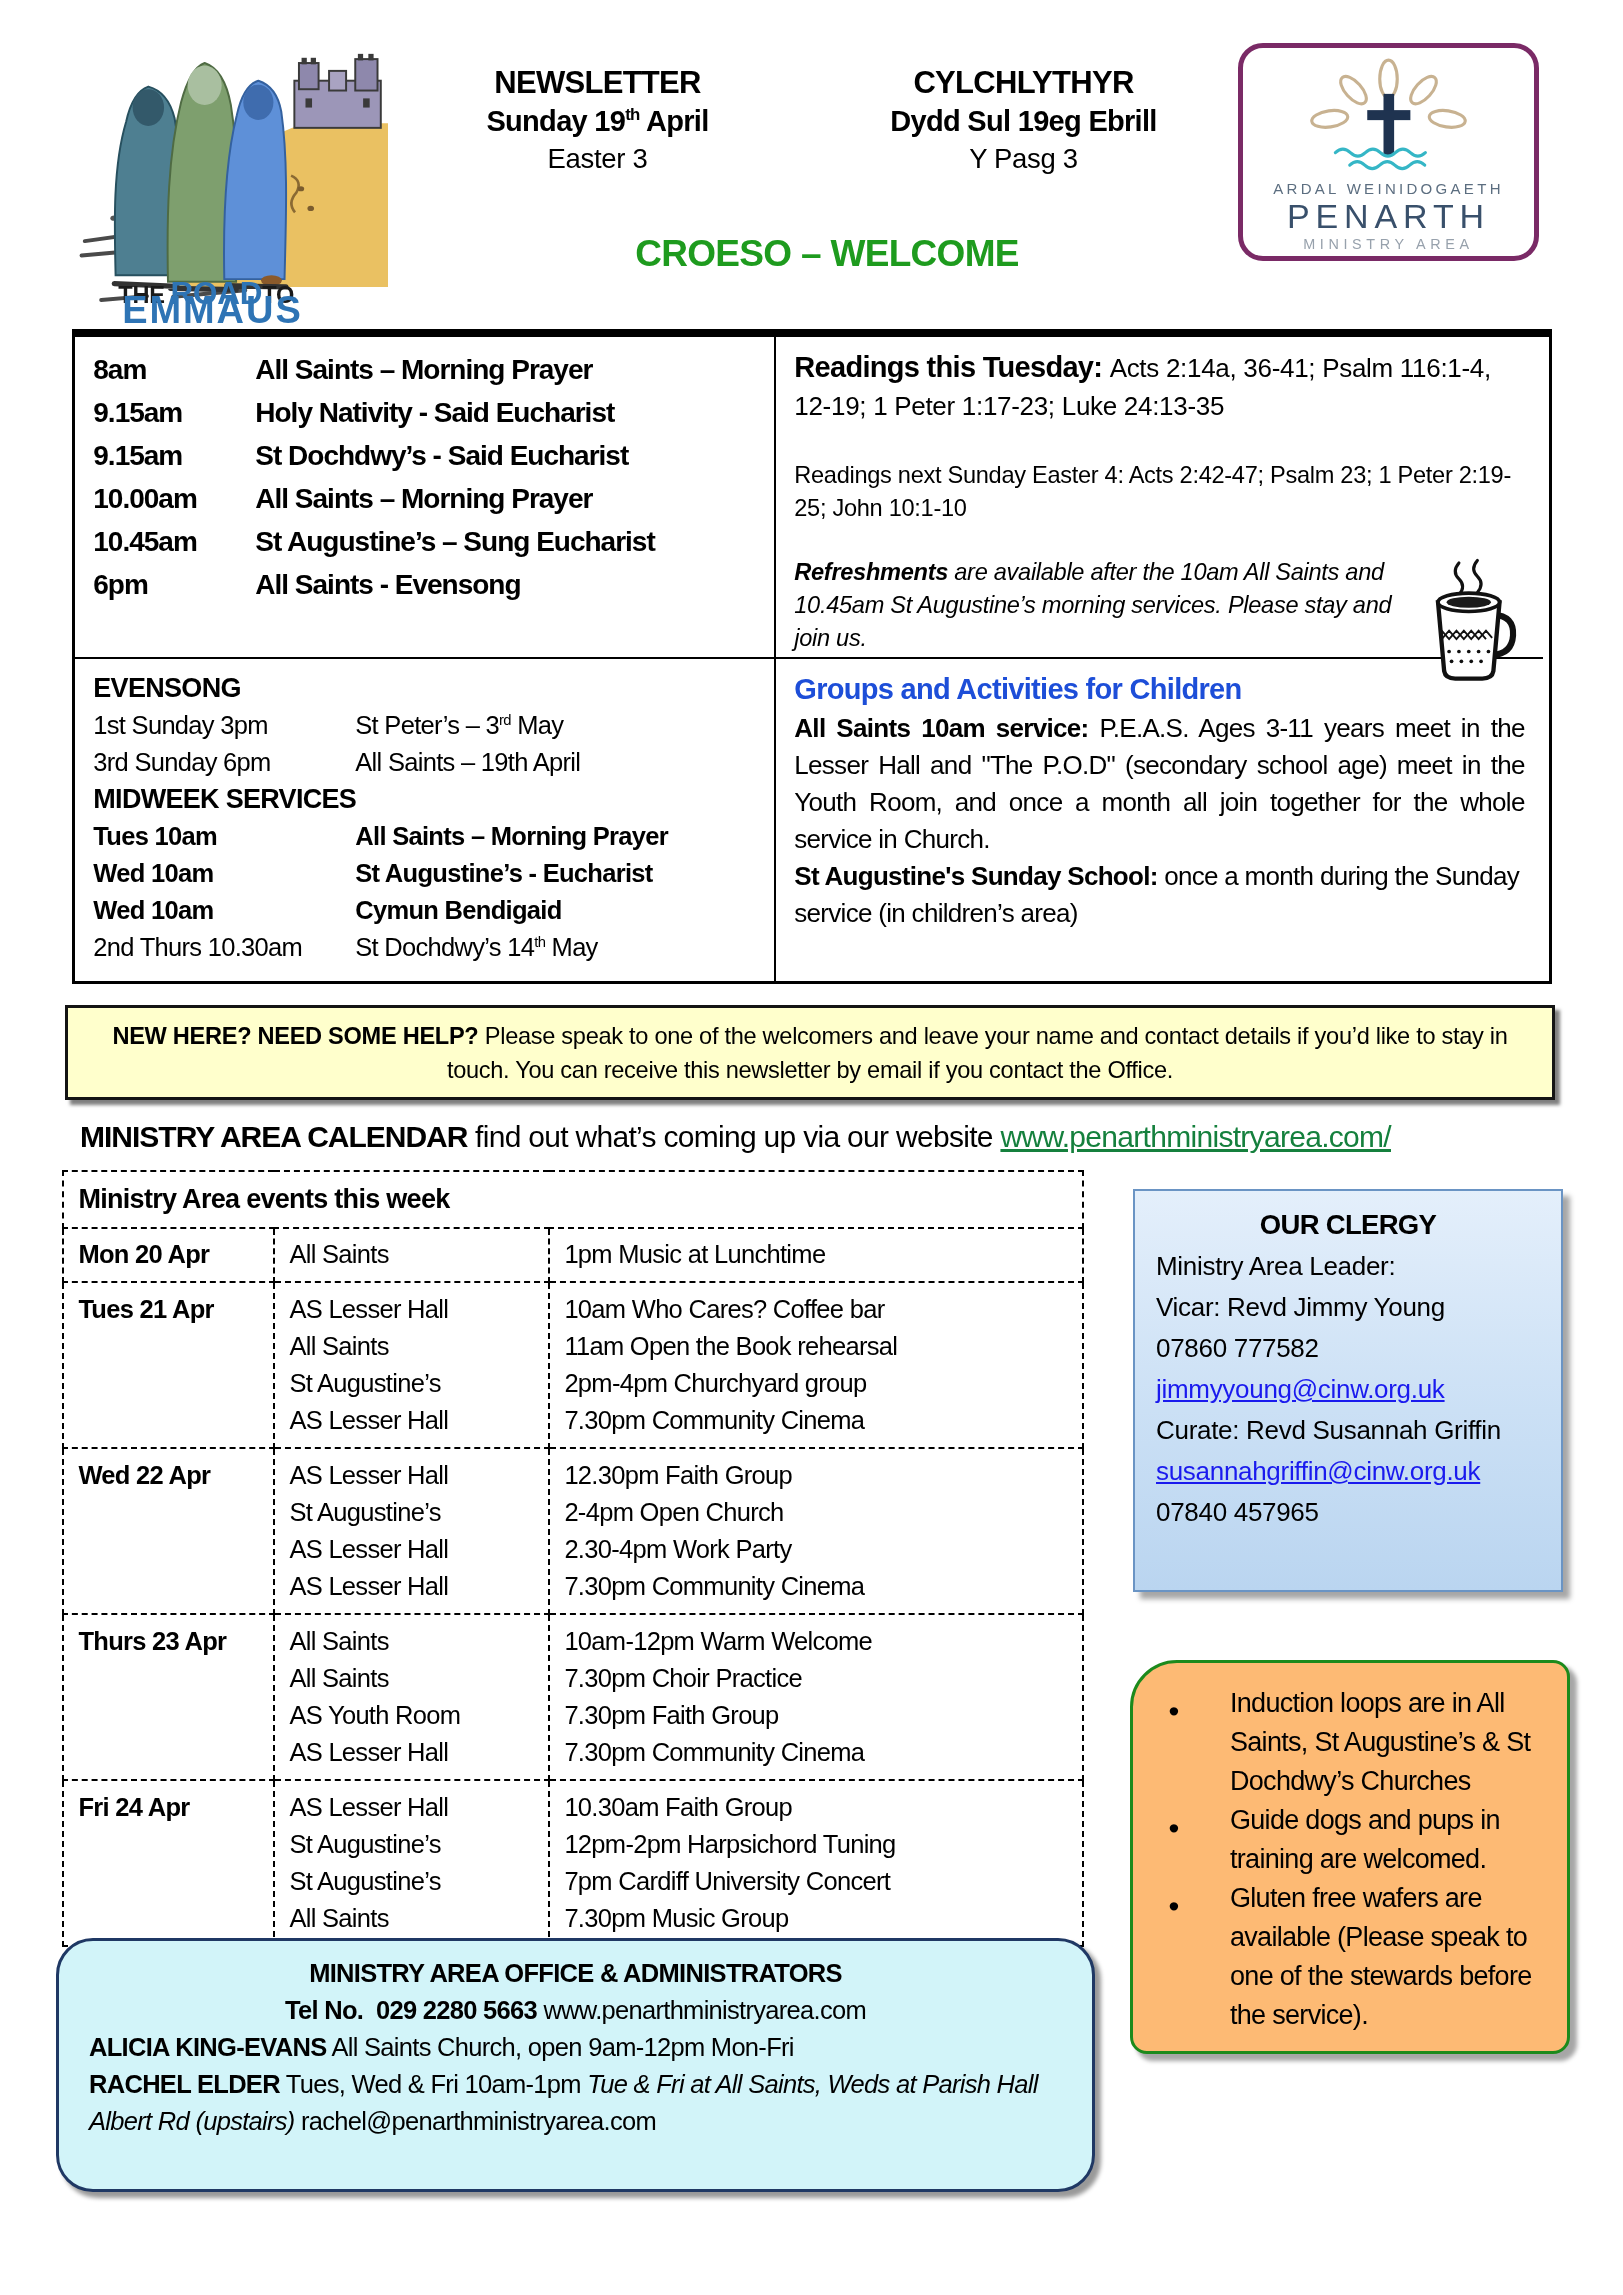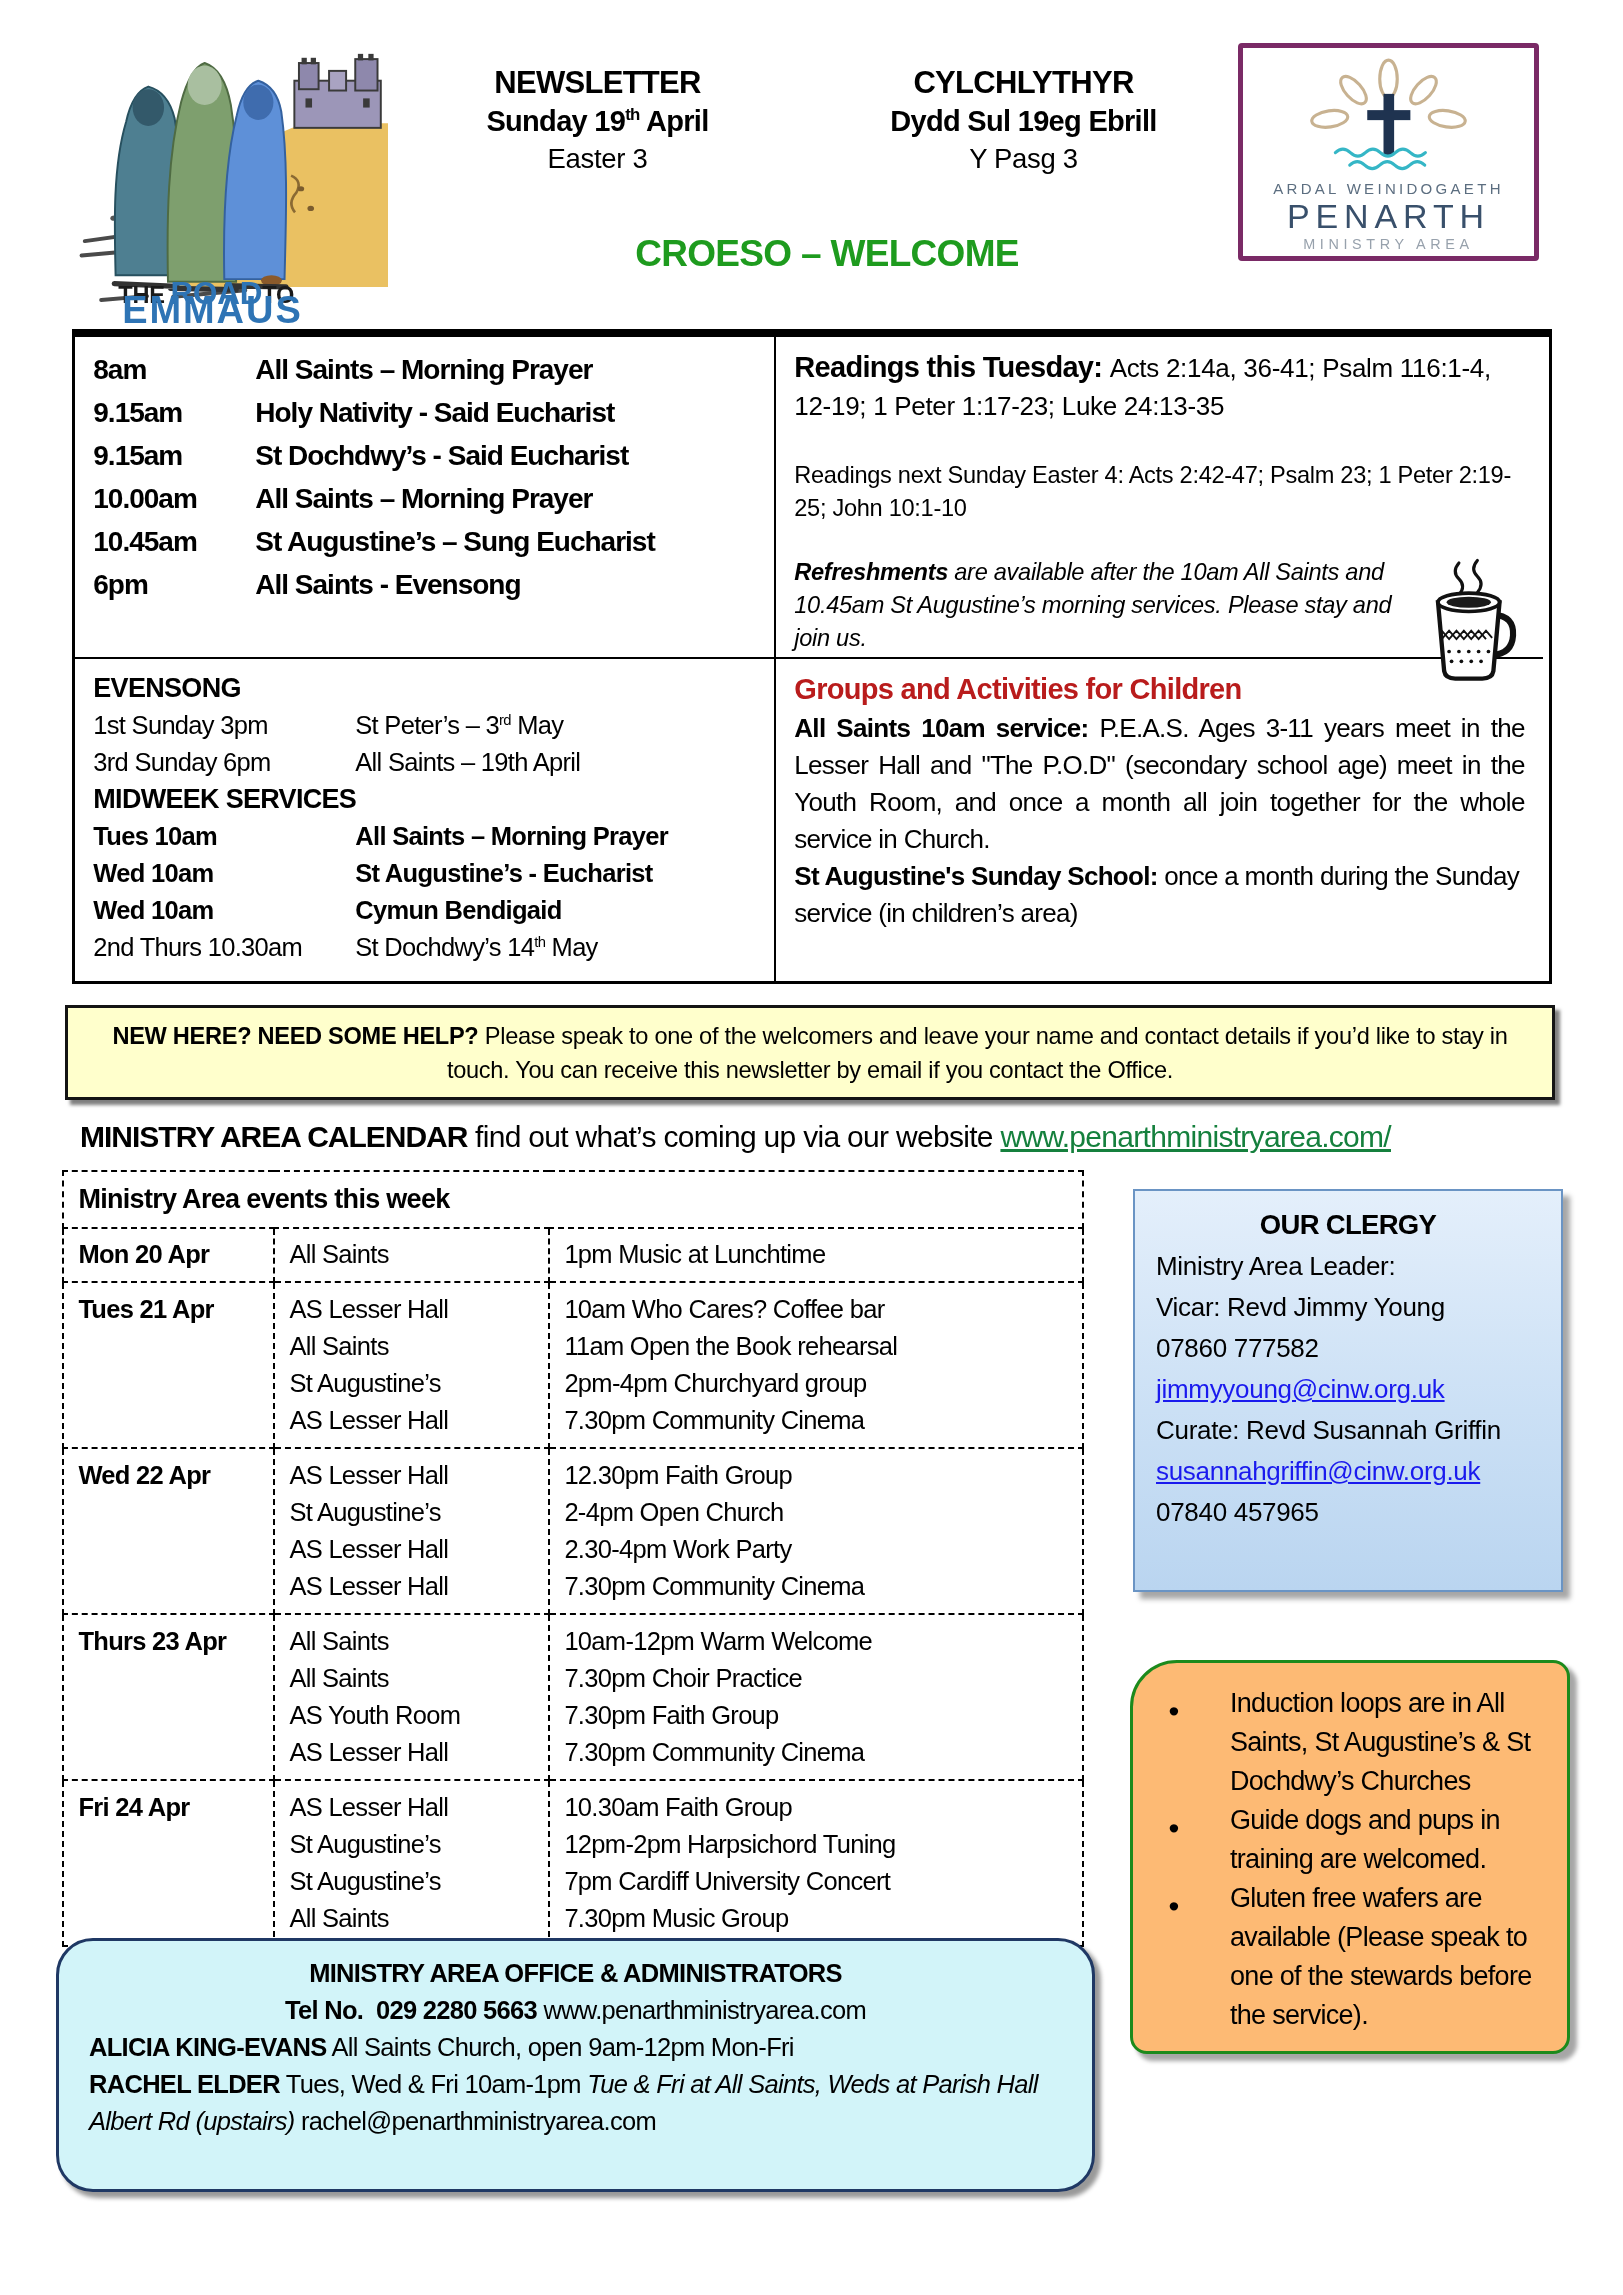--- a/index.html
+++ b/index.html
@@ -20,21 +20,21 @@
   .hcol2 { left:847px; }
   .h-title  { font-size:31px; font-weight:bold; letter-spacing:-0.7px; line-height:38px; }
   .h-date   { font-size:29px; font-weight:bold; letter-spacing:-0.7px; line-height:38px; }
   .h-season { font-size:27.5px; line-height:38px; }
   .welcome {
     position:absolute; left:402px; top:233px; width:850px;
     text-align:center; font-size:37px; font-weight:bold; color:#1E9B1E; letter-spacing:-0.7px;
   }
   .penarth {
     position:absolute; left:1238px; top:43px; width:301px; height:218px;
-    border:5.9px solid #7A2A66; border-radius:4px; background:#fff;
+    border:5.9px solid #7A2A66; border-radius:25px; background:#fff;
     text-align:center; padding-top:6.5px;
   }
   .penarth svg { display:block; margin:0 auto; }
   .p-top   { font-size:15px; letter-spacing:3.3px; color:#5C6E80; line-height:19.6px; }
   .p-name  { font-size:34px; letter-spacing:5.9px; color:#39506B; line-height:37px; font-weight:normal; }
   .p-bottom{ font-size:14.4px; letter-spacing:4.6px; color:#97A1AC; line-height:19.6px; }
 
   
   .main-table {
     position:absolute; left:72px; top:329px; width:1480px;
@@ -56,21 +56,21 @@
   .readings-next { font-size:23.6px; line-height:33px; margin-top:34px; }
   .refresh       { font-size:23.6px; line-height:33px; margin-top:31px; font-style:italic; }
   .refresh .lead { font-weight:bold; }
   .mug { float:right; width:110px; height:123px; margin:2.6px 0 0 10.5px; }
 
   .ev-title { font-size:27px; font-weight:bold; letter-spacing:-0.7px; line-height:37px; }
   .ev-row   { display:flex; font-size:25.5px; line-height:37px; letter-spacing:-0.7px; }
   .ev-when  { flex:0 0 262px; }
   .ev-bold  { font-weight:bold; }
 
-  .kids-title { font-size:29px; font-weight:bold; color:#b91c1c; letter-spacing:-0.7px; line-height:39px; margin-bottom:1.3px; }
+  .kids-title { font-size:29px; font-weight:bold; color:#1d4ed8; letter-spacing:-0.7px; line-height:39px; margin-bottom:1.3px; }
   .kids-p  { font-size:26px; line-height:37px; text-align:justify; letter-spacing:-0.7px; }
   .kids-p2 { font-size:26px; line-height:37px; letter-spacing:-0.7px; }
   .kids-lead { font-weight:bold; }
 
   
   .yellow-note {
     position:absolute; left:65px; top:1005px; width:1490px;
     background:#FFFFCC; border:3.3px solid #141414;
     box-shadow:5.2px 5.2px 3.3px rgba(0,0,0,0.5);
     padding:10.5px 39px; text-align:center;

